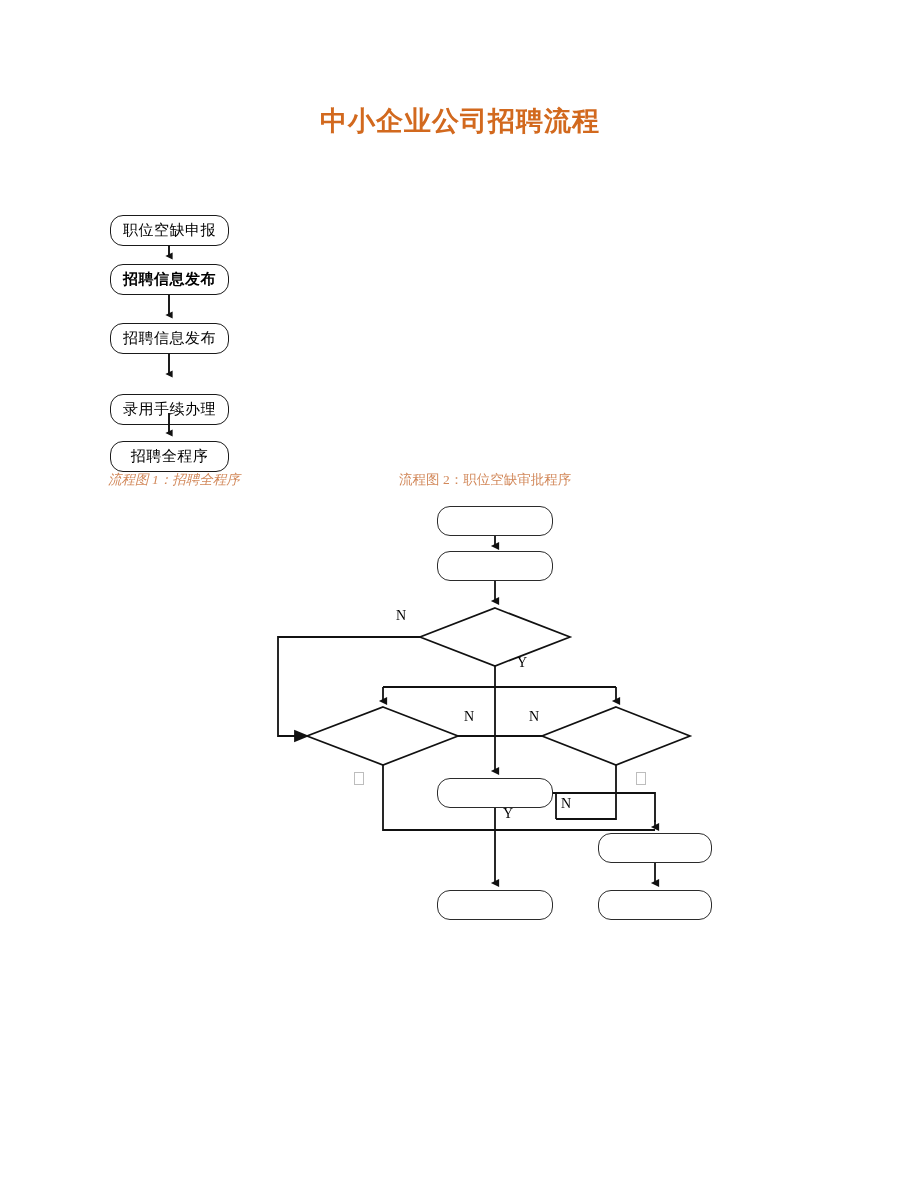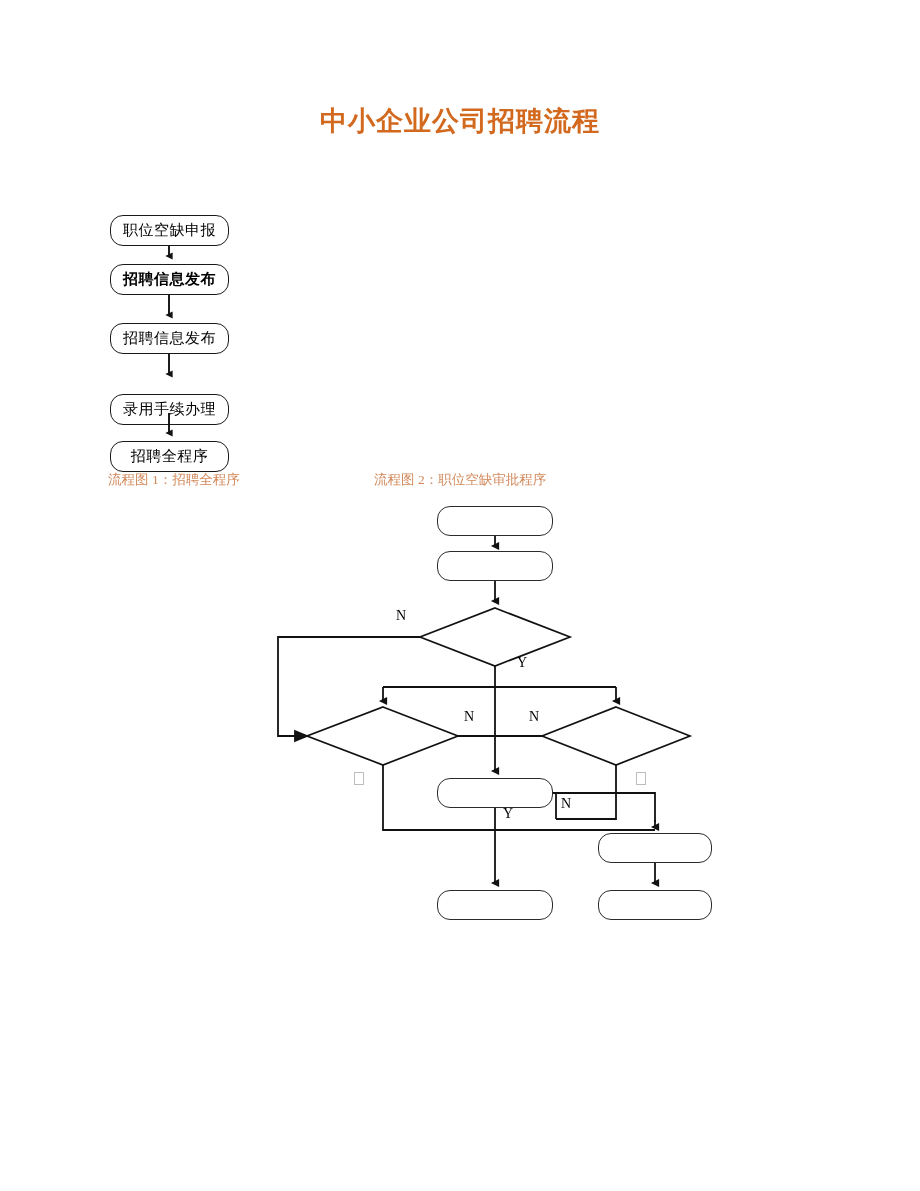--- a/index.html
+++ b/index.html
@@ -39,22 +39,22 @@
   }
 
   
   .caption {
     position: absolute;
     font-family: "Liberation Serif", "DejaVu Serif", serif;
     font-size: 13.5px;
     color: #d2885a;
     white-space: nowrap;
   }
-  #caption-1 { left: 108px; top: 471px; }
-  #caption-2 { left: 374px; top: 471px; }
+  #caption-1 { left: 108px; top: 471px; font-style: italic; }
+  #caption-2 { left: 399px; top: 471px; }
 
   
   .flow-box {
     position: absolute;
     box-sizing: border-box;
     border: 1.6px solid #1a1a1a;
     border-radius: 13px;
     background: #ffffff;
     display: flex;
     align-items: center;

